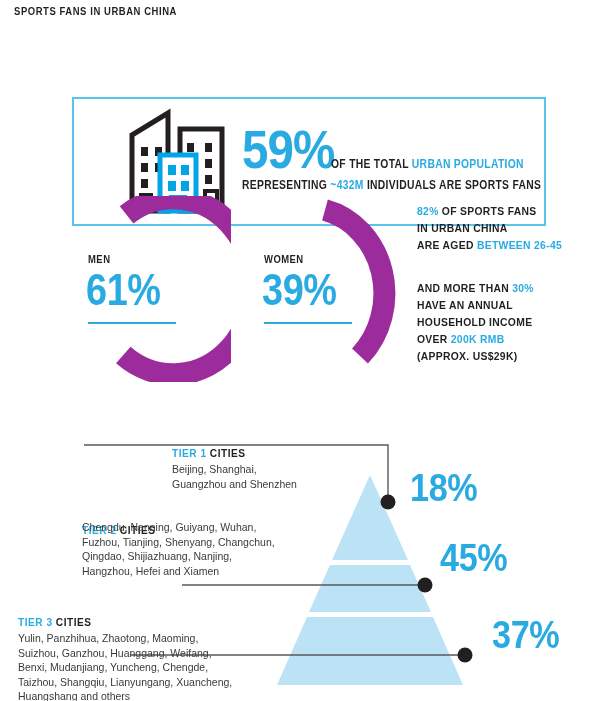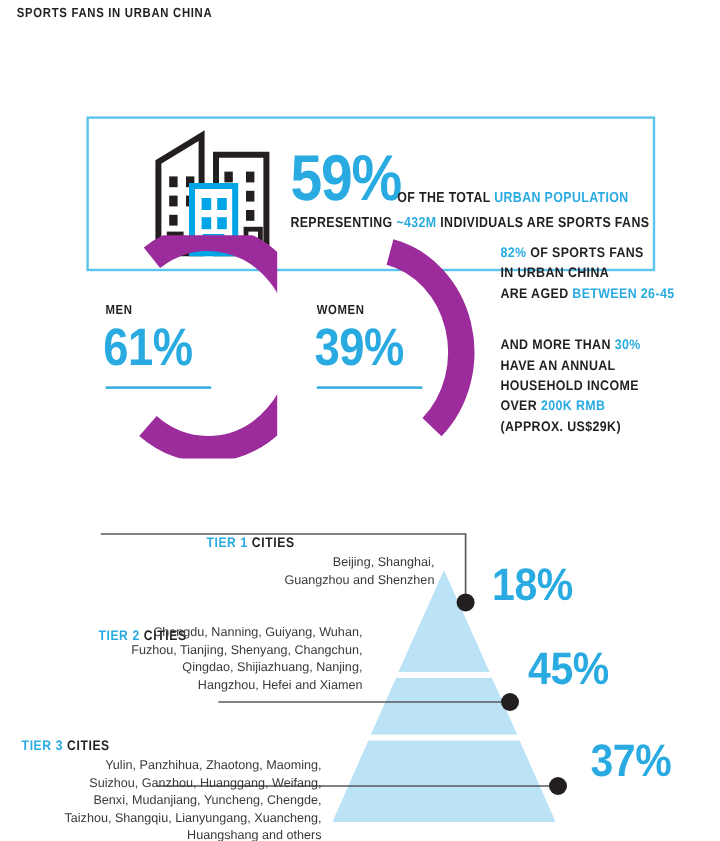--- a/index.html
+++ b/index.html
@@ -121,21 +121,20 @@
     transform: scaleX(0.88);
     transform-origin: left center;
     white-space: nowrap;
   }
   .tier-body {
     position: absolute;
     font-size: 10.5px;
     line-height: 14.5px;
     color: #3a3a3a;
     white-space: pre-line;
-    text-align: right;
   }
   .tier-pct {
     position: absolute;
     font-size: 38px; font-weight: bold;
     color: #29abe2;
     letter-spacing: -0.01em;
     transform: scaleX(0.9);
     transform-origin: left top;
     line-height: 1;
   }

